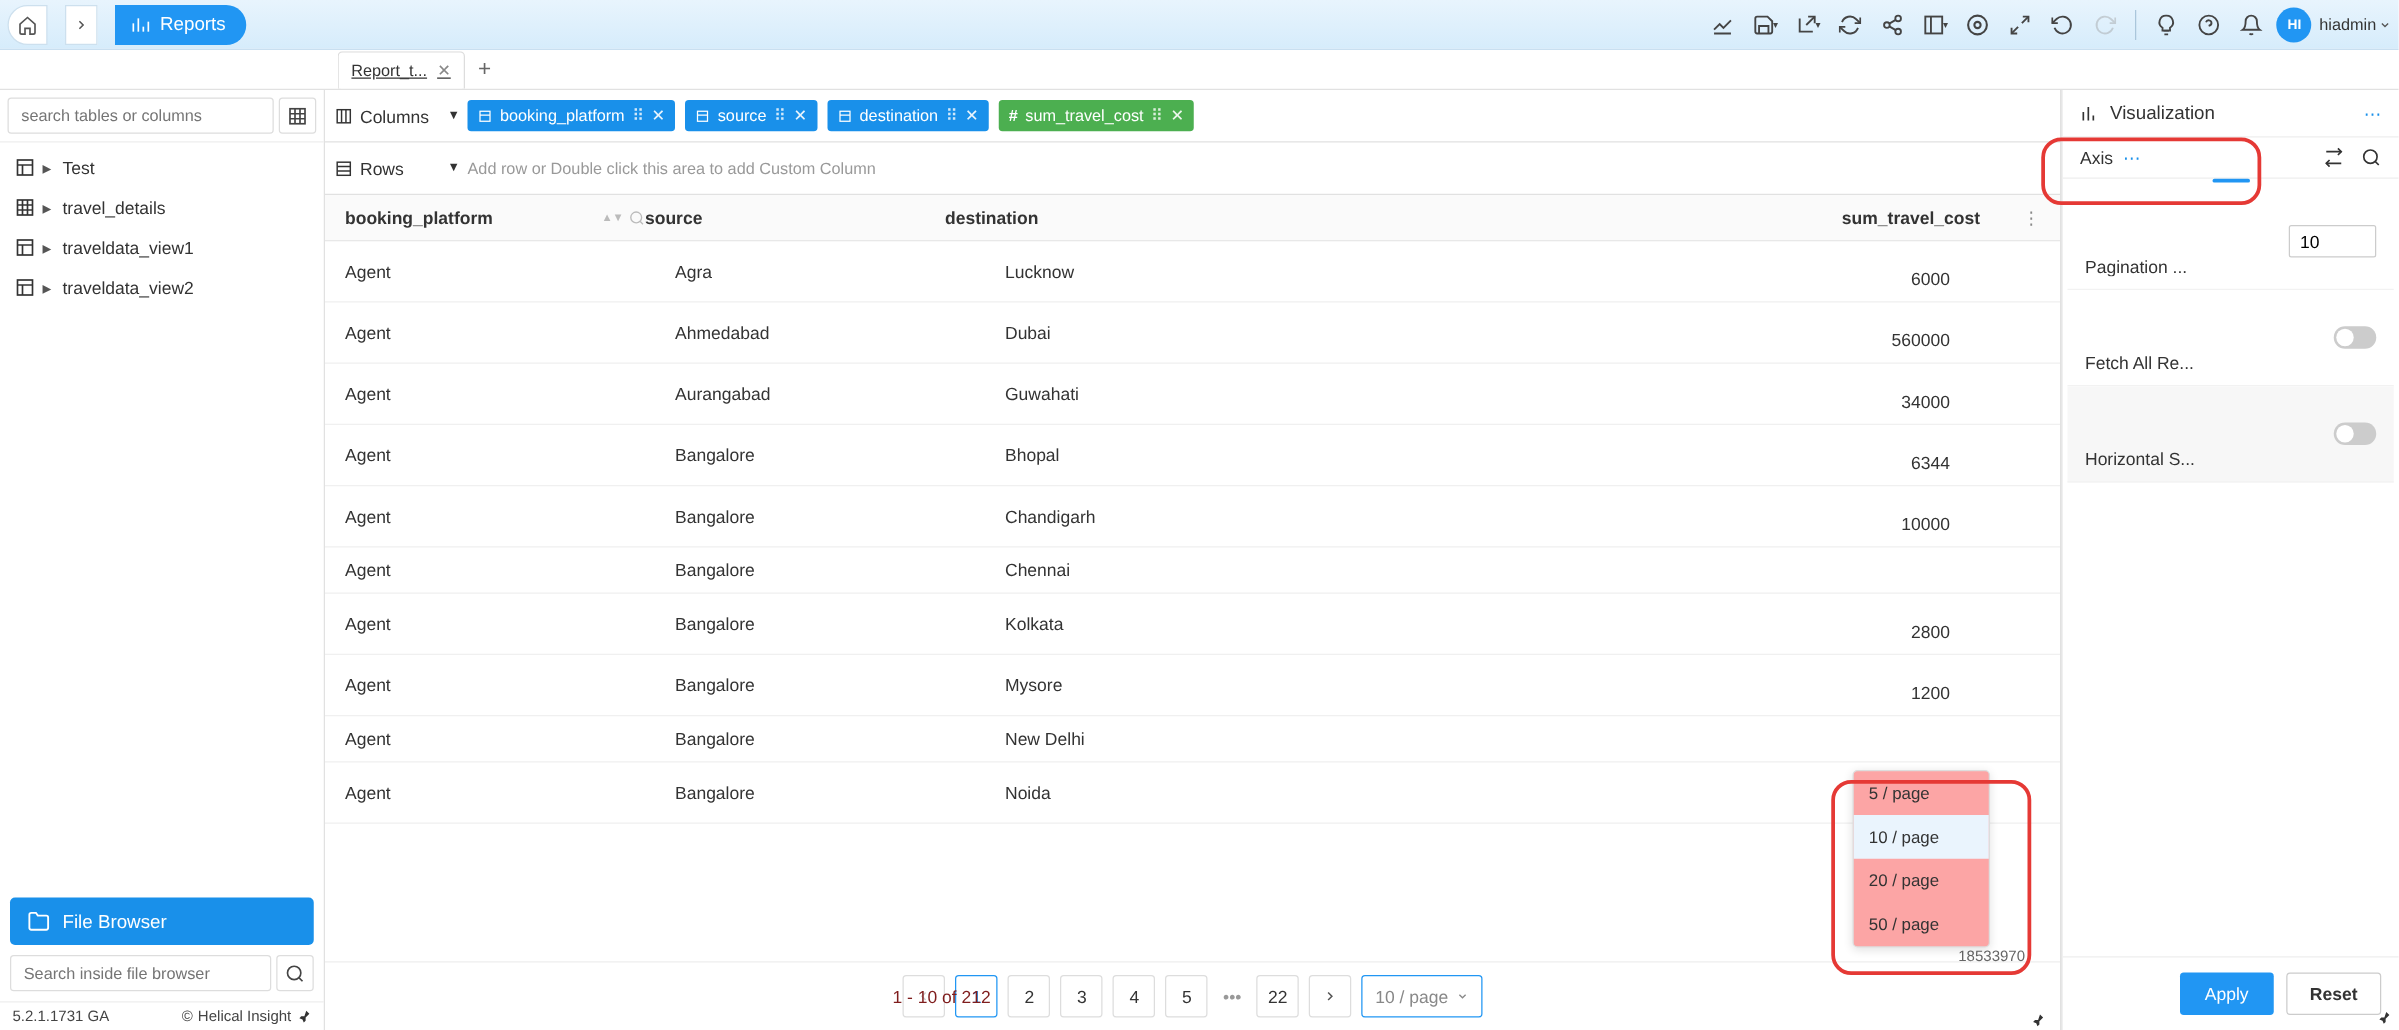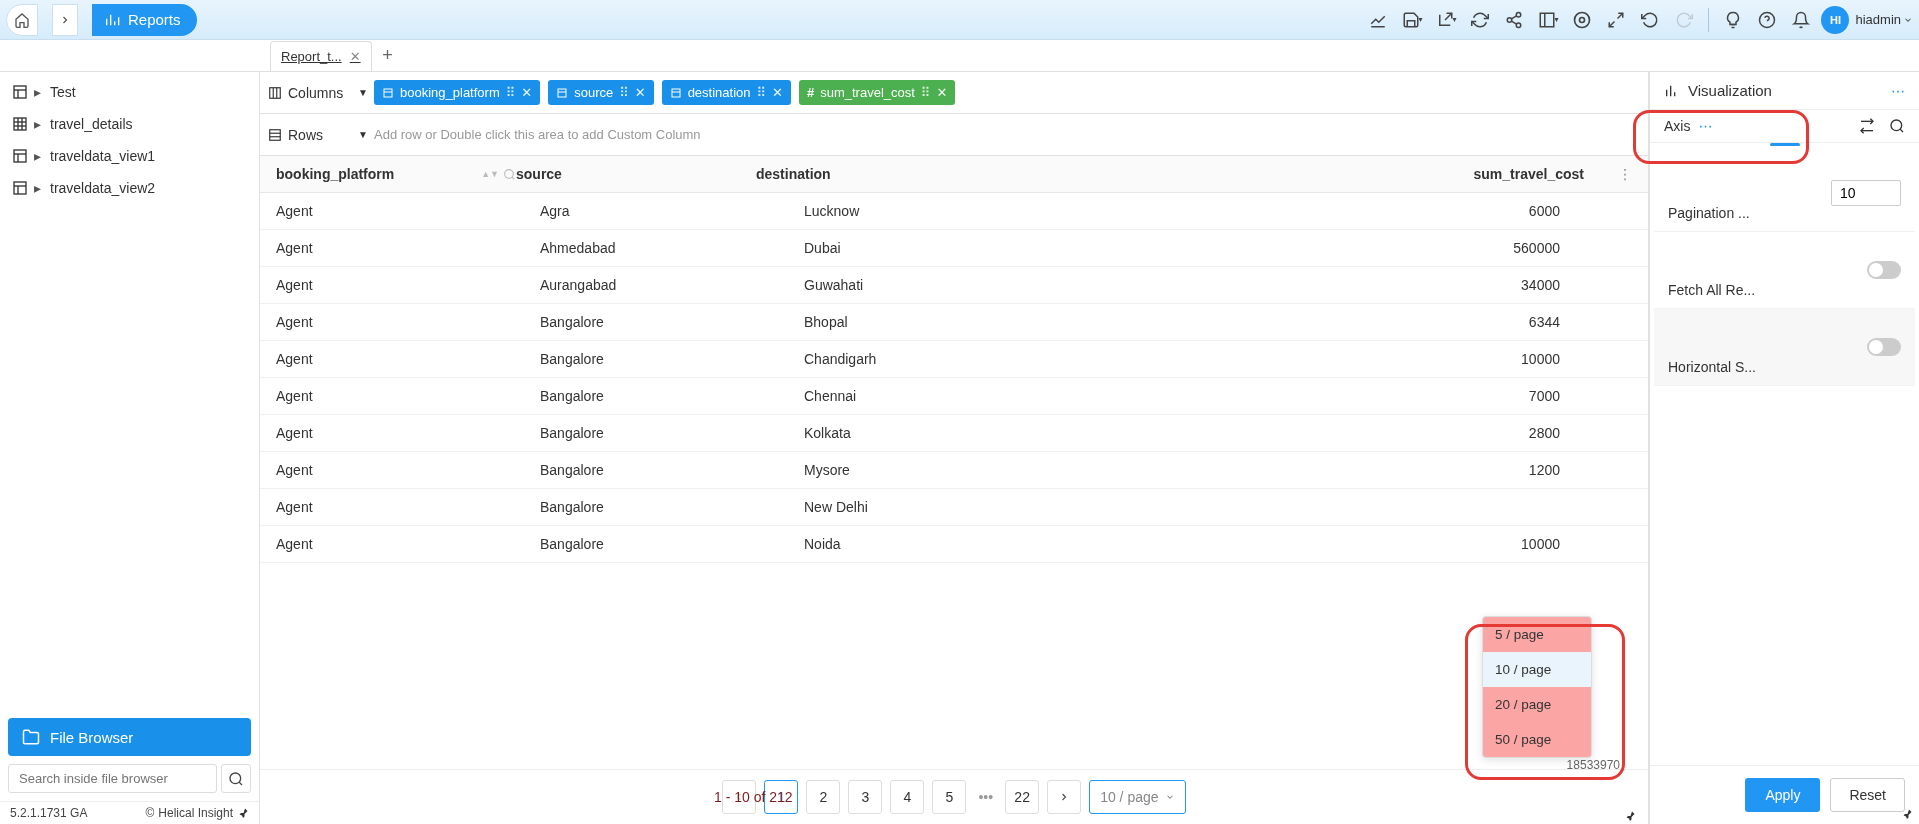--- a/index.html
+++ b/index.html
@@ -54,21 +54,21 @@
     .pill-close { cursor: pointer; opacity: 0.9; }
     .rows-placeholder { color: #999; font-size: 13px; }
 
     .data-table { flex: 1; overflow: auto; }
     .dt-header { display: grid; grid-template-columns: 240px 240px 240px 1fr 24px; padding: 10px 16px; border-bottom: 1px solid #e8e8e8; background: #fafafa; align-items: center; }
     .dt-th { font-weight: 600; font-size: 14px; display: flex; align-items: center; gap: 6px; }
     .dt-th.num { justify-content: flex-end; padding-right: 24px; }
     .dt-th-actions { display: flex; gap: 4px; color: #bbb; }
     .dt-more { color: #888; cursor: pointer; text-align: right; }
     .dt-row { display: grid; grid-template-columns: 240px 240px 240px 1fr 24px; padding: 10px 16px; border-bottom: 1px solid #f0f0f0; align-items: center; font-size: 14px; gap: 24px; }
-    .dt-cell.num { text-align: right; padding-right: 24px; }
+    .dt-cell.num { text-align: right; padding-right: 24px; margin-top: 12px; }
 
     
     .page-popup { position: absolute; right: 56px; bottom: 66px; width: 110px; background: #fca5a5; border: 1px solid #ddd; border-radius: 4px; box-shadow: 0 2px 8px rgba(0,0,0,0.12); z-index: 10; }
     .page-popup-item { padding: 10px 12px; font-size: 13.5px; cursor: pointer; }
     .page-popup-item.selected { background: #eaf4fd; }
 
     .pager-bar { display: flex; align-items: center; justify-content: center; gap: 8px; padding: 10px; border-top: 1px solid #eee; position: relative; }
     .pager-info { position: absolute; left: 50%; transform: translateX(-240px); font-size: 14px; color: #7f1d1d; }
     .page-btn { min-width: 34px; height: 34px; display: flex; align-items: center; justify-content: center; border: 1px solid #ddd; border-radius: 3px; cursor: pointer; font-size: 14px; background: #fff; }
     .page-btn.active { border-color: #2196f3; color: #2196f3; }
@@ -85,21 +85,21 @@
     .rpanel-subhead .axis-more { margin-left: 8px; color: #1990ea; cursor: pointer; }
     .rpanel-subhead-right { margin-left: auto; display: flex; gap: 14px; color: #555; }
     .rpanel-body { padding: 8px 4px; flex: 1; }
     .rrow { display: flex; align-items: center; padding: 10px 14px; border-bottom: 1px solid #f2f2f2; font-size: 14px; }
     .rrow-label { flex: 1; white-space: nowrap; overflow: hidden; text-overflow: ellipsis; margin-top: 40px; }
     .rrow input[type="text"] { width: 70px; padding: 4px 8px; border: 1px solid #ccc; border-radius: 2px; font-size: 14px; }
     .toggle { width: 34px; height: 18px; background: #ccc; border-radius: 9px; position: relative; cursor: pointer; }
     .toggle::after { content: ''; position: absolute; width: 14px; height: 14px; background: #fff; border-radius: 50%; top: 2px; left: 2px; }
     .rpanel-footer { display: flex; justify-content: flex-end; gap: 10px; padding: 12px 14px; border-top: 1px solid #eee; }
     .btn-primary { background: #2196f3; color: #fff; padding: 8px 20px; border: none; border-radius: 3px; cursor: pointer; font-size: 14px; }
-    .btn-secondary { background: #fff; color: #333; padding: 8px 18px; border: 1px solid #ccc; border-radius: 3px; cursor: pointer; font-size: 14px; }
+    .btn-secondary { background: #fff; color: #333; padding: 8px 18px; border: 1px solid #ccc; border-radius: 3px; cursor: pointer; font-size: 14px; font-weight: bold; }
     .pin-right { position: absolute; right: 4px; bottom: 2px; }
 
     
     .highlight-box { border: 3px solid #e53935; border-radius: 16px; position: absolute; pointer-events: none; z-index: 20; }
     .hl-pagination { top: 110px; right: 110px; width: 176px; height: 54px; }
     .hl-popup { bottom: 44px; right: 294px; width: 160px; height: 156px; }
 
     svg { display: block; }
   </style>
 </head>
@@ -239,20 +239,32 @@
         <span class="tab-label">Report_t...</span>
         <span class="tab-close">✕</span>
       </div>
     </div>
   <div class="tab-add">+</div>
 </div>
 
 <div class="main">
 
   <div class="sidebar">
+    <div class="search-row">
+      <input class="search-input" type="text" placeholder="search tables or columns" style="">
+      <div class="grid-btn">
+        <svg width="16" height="16" viewBox="0 0 24 24" fill="none" stroke="#444" stroke-width="2">
+            <rect x="3" y="3" width="18" height="18"></rect>
+            <line x1="9" y1="3" x2="9" y2="21"></line>
+            <line x1="15" y1="3" x2="15" y2="21"></line>
+            <line x1="3" y1="9" x2="21" y2="9"></line>
+            <line x1="3" y1="15" x2="21" y2="15"></line>
+          </svg>
+      </div>
+    </div>
     <div class="tree" id="tree-host">
         <div class="tree-item">
           <span class="tree-icon">
             <svg width="16" height="16" viewBox="0 0 24 24" fill="none" stroke="#333" stroke-width="2">
               <rect x="3" y="3" width="18" height="18"></rect>
               <line x1="3" y1="9" x2="21" y2="9"></line>
               <line x1="9" y1="9" x2="9" y2="21"></line>
             </svg>
           </span>
           <span class="tree-caret">▸</span>
@@ -437,21 +449,20 @@
             <div class="dt-cell">Agent</div>
             <div class="dt-cell">Bangalore</div>
             <div class="dt-cell">Chandigarh</div>
             <div class="dt-cell num">10000</div>
             <div></div>
           </div>
           <div class="dt-row">
             <div class="dt-cell">Agent</div>
             <div class="dt-cell">Bangalore</div>
             <div class="dt-cell">Chennai</div>
-            <div class="dt-cell num">7000</div>
             <div></div>
           </div>
           <div class="dt-row">
             <div class="dt-cell">Agent</div>
             <div class="dt-cell">Bangalore</div>
             <div class="dt-cell">Kolkata</div>
             <div class="dt-cell num">2800</div>
             <div></div>
           </div>
           <div class="dt-row">

